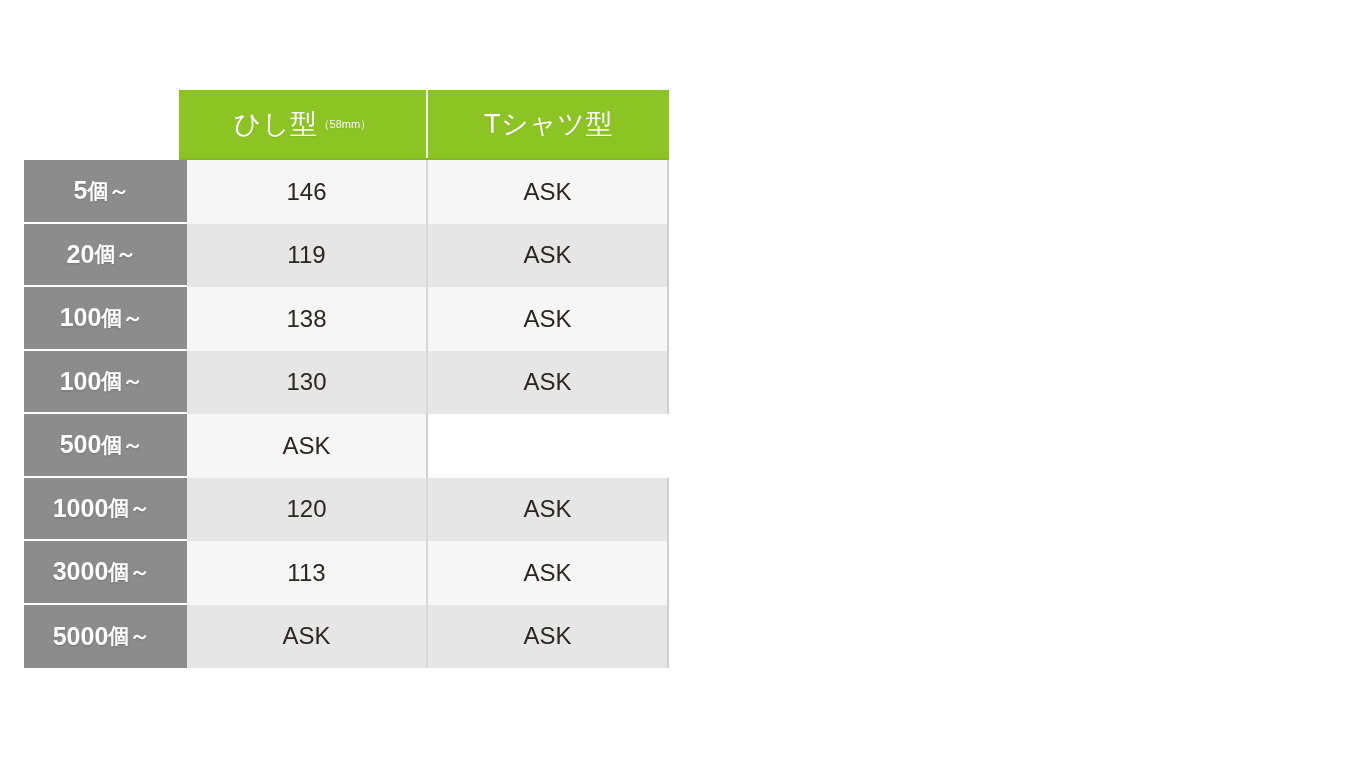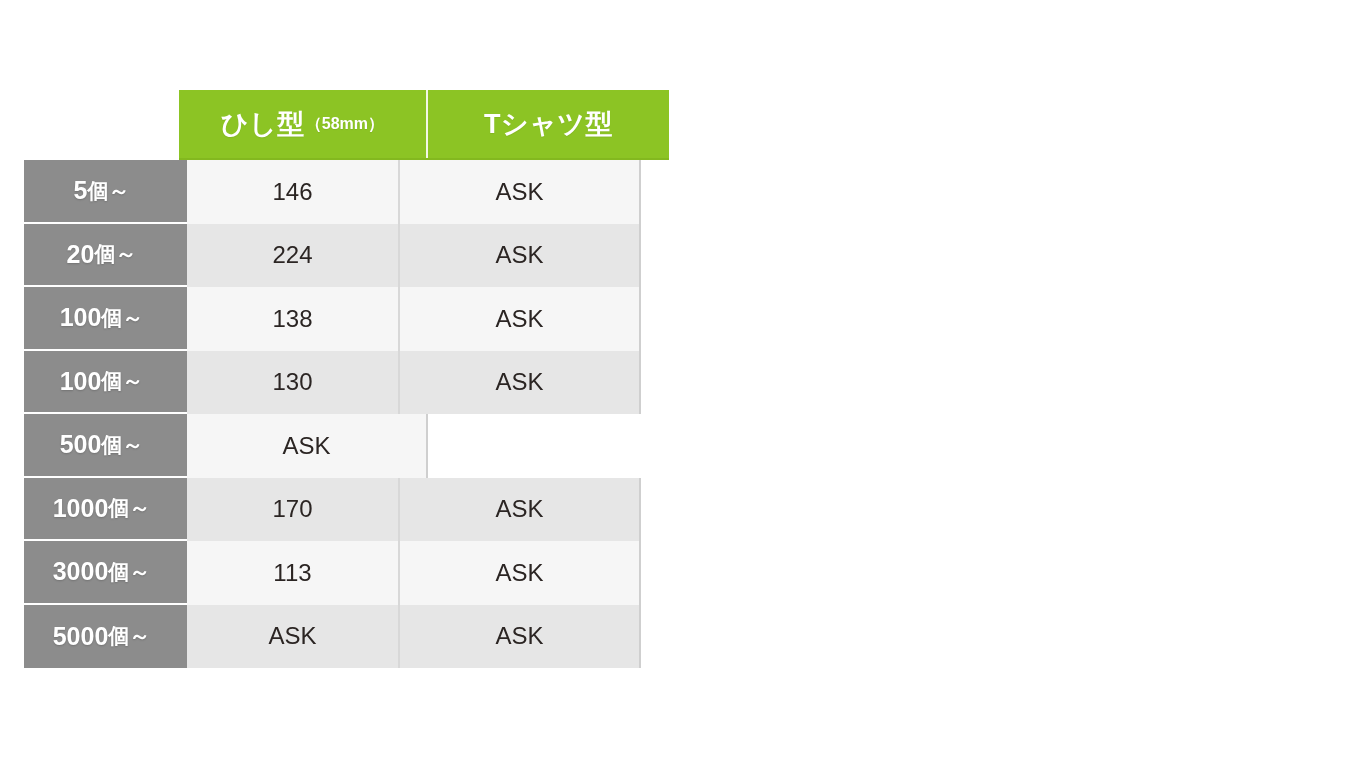--- a/index.html
+++ b/index.html
@@ -36,38 +36,38 @@
     box-sizing: border-box;
     display: flex;
     align-items: center;
   }
   .header-cell {
     height: 100%;
     display: flex;
     align-items: center;
     justify-content: center;
     color: #ffffff;
-    font-weight: bold;
+    font-weight: normal;
     white-space: nowrap;
     box-sizing: border-box;
   }
   .header-cell.col-a {
     width: 249px;
     border-right: 2px solid #f2f7e6;
   }
   .header-cell.col-b {
     width: 241px;
   }
   .hdr-main {
     font-size: 27px;
     letter-spacing: 0.5px;
     text-shadow: 0 1px 1px rgba(0,0,0,0.07);
   }
   .hdr-sub {
-    font-size: 16px;
+    font-size: 11px;
     letter-spacing: 0px;
     margin-left: 1px;
     text-shadow: 0 1px 1px rgba(0,0,0,0.07);
   }
 
   
   .table-body {
     position: absolute;
     left: 0;
     top: 70px;
@@ -109,21 +109,21 @@
   .cell-value {
     display: flex;
     align-items: center;
     justify-content: center;
     font-size: 24px;
     color: #2b2523;
     box-sizing: border-box;
     white-space: nowrap;
   }
   .cell-value.col-a {
-    width: 213px;
+    width: 241px;
     border-right: 2px solid #d8d8d8;
   }
   .cell-value.col-b {
     width: 241px;
     border-right: 2px solid #cfcfcf;
   }
   .row.odd .cell-value { background: #f6f6f6; }
   .row.even .cell-value { background: #e6e6e6; }
 </style>
 </head>
@@ -150,21 +150,21 @@
       </div>
       <div class="cell-value col-a">146</div>
       <div class="cell-value col-b">ASK</div>
     </div>
 
     <div class="row even">
       <div class="cell-label">
         <span>20</span>
           <span class="lbl-unit">個～</span>
       </div>
-      <div class="cell-value col-a">224</div>
+      <div class="cell-value col-a">119</div>
       <div class="cell-value col-b">ASK</div>
     </div>
 
     <div class="row odd">
       <div class="cell-label">
         <span>100</span>
           <span class="lbl-unit">個～</span>
       </div>
       <div class="cell-value col-a">138</div>
       <div class="cell-value col-b">ASK</div>
@@ -185,21 +185,21 @@
           <span class="lbl-unit">個～</span>
       </div>
       <div class="cell-value col-b">ASK</div>
     </div>
 
     <div class="row even">
       <div class="cell-label">
         <span>1000</span>
           <span class="lbl-unit">個～</span>
       </div>
-      <div class="cell-value col-a">170</div>
+      <div class="cell-value col-a">120</div>
       <div class="cell-value col-b">ASK</div>
     </div>
 
     <div class="row odd">
       <div class="cell-label">
         <span>3000</span>
           <span class="lbl-unit">個～</span>
       </div>
       <div class="cell-value col-a">113</div>
       <div class="cell-value col-b">ASK</div>

